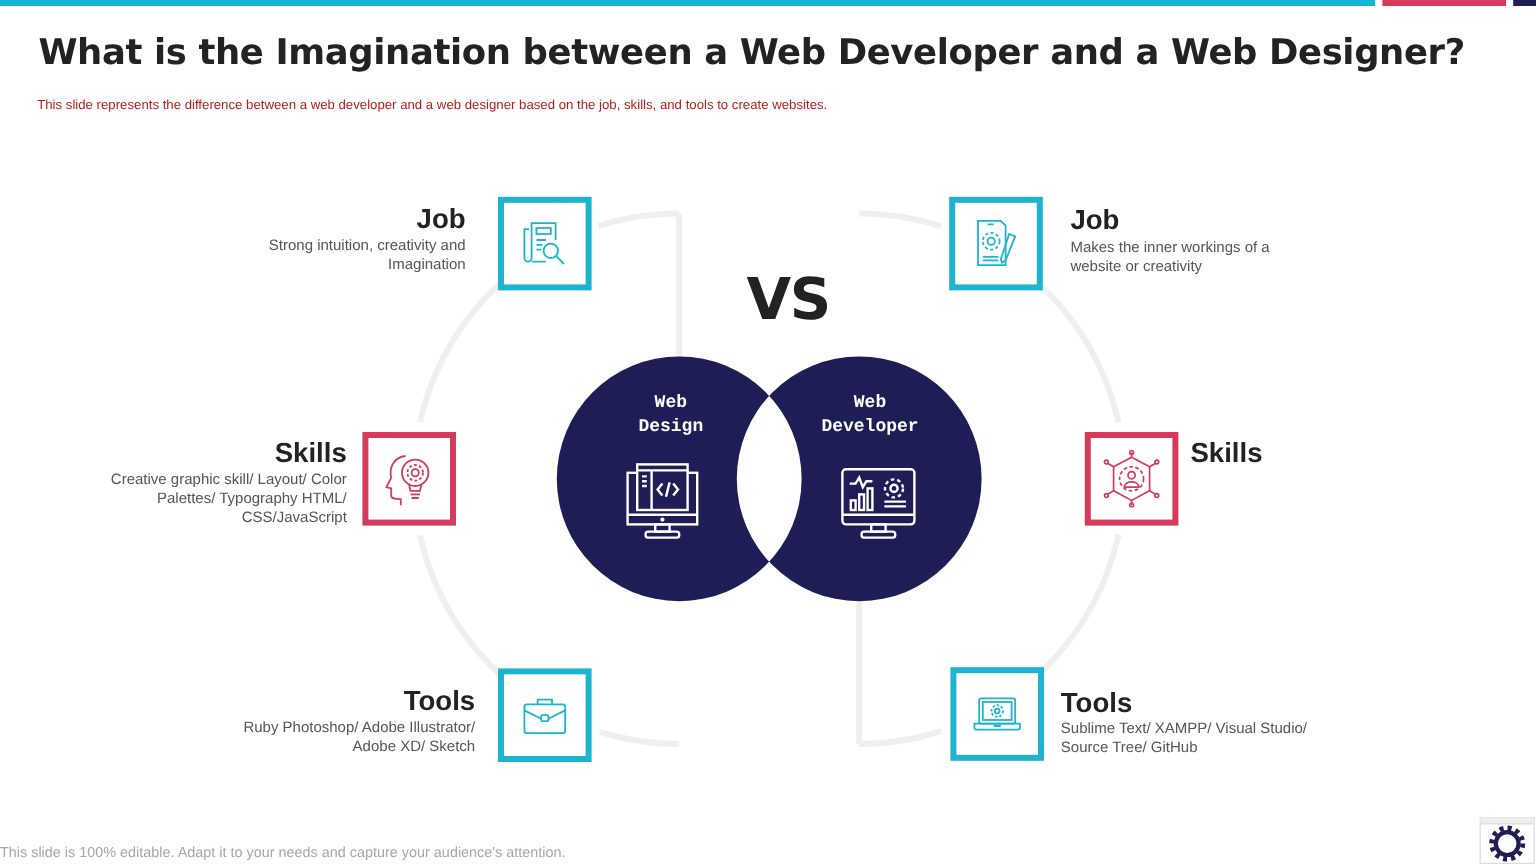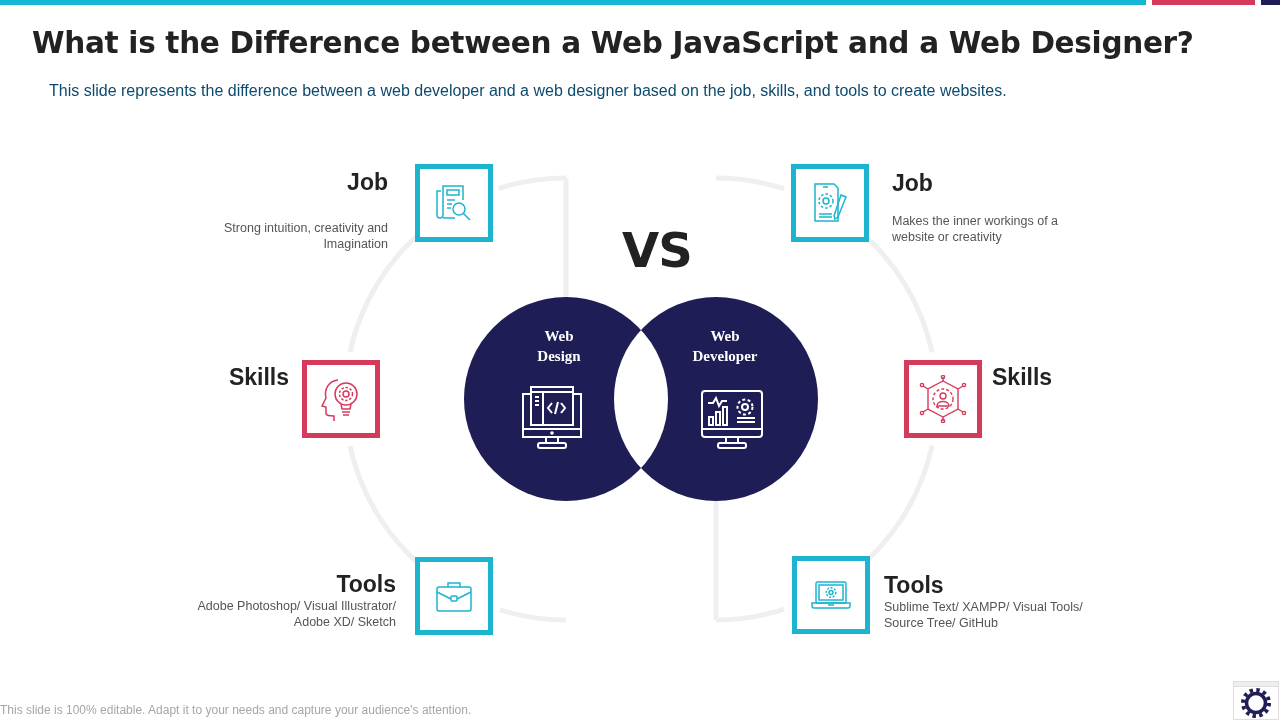--- a/index.html
+++ b/index.html
@@ -1,43 +1,43 @@
 <!DOCTYPE html>
 <html><head>
 <meta charset="utf-8">
 <style>
   html, body { margin:0; padding:0; }
   body { width:1280px; height:720px; position:relative; overflow:hidden; background:#ffffff; font-family:"Liberation Sans", sans-serif; }
   .topbar { position:absolute; top:0; height:5px; }
   .title { position:absolute; left:32px; top:26px; font-family:"DejaVu Sans", sans-serif; font-weight:bold; font-size:29.5px; color:#222222; letter-spacing:-0.3px; white-space:nowrap; }
-  .subtitle { position:absolute; left:49px; top:82px; font-size:16px; color:#0c4a6e; white-space:nowrap; }
+  .subtitle { position:absolute; left:31px; top:82px; font-size:11px; color:#b91c1c; white-space:nowrap; }
   .footer { position:absolute; left:0; width:1280px; top:703px; text-align:left; font-size:12px; color:#a6a6a6; }
   svg.bg { position:absolute; left:0; top:0; }
   .box { position:absolute; width:68px; height:68px; border:5px solid; background:#fff; display:flex; align-items:center; justify-content:center; box-sizing:content-box; }
   .box.teal { border-color:#1db4cf; }
   .box.red { border-color:#d63a5b; }
   .item { position:absolute; }
   .item h3 { margin:0; font-size:23px; font-weight:bold; color:#222222; }
   .item p { margin:0; font-size:12.5px; line-height:16px; color:#555555; }
   .item.left { text-align:right; }
   .item.right { text-align:left; }
   .vs { position:absolute; left:622px; top:222px; font-family:"DejaVu Sans", sans-serif; font-weight:bold; font-size:48px; color:#222222; letter-spacing:-1px; }
-  .circle-label { position:absolute; width:140px; text-align:center; color:#ffffff; font-family:Liberation Serif, serif; font-weight:bold; font-size:15px; line-height:20px; }
+  .circle-label { position:absolute; width:140px; text-align:center; color:#ffffff; font-family:Liberation Mono, monospace; font-weight:bold; font-size:15px; line-height:20px; }
   .center-icon { position:absolute; }
   .logo { position:absolute; left:1233px; top:681px; width:44px; height:37px; border:1px solid #dddddd; background:#fff; }
   .logo .bar { height:4px; background:#eeeeee; border-bottom:1px solid #dddddd; }
 </style>
 </head>
 <body>
 
 <div class="topbar" style="left:0;width:1146px;background:#15b6d4;"></div>
 <div class="topbar" style="left:1152px;width:103px;background:#d63a5b;"></div>
 <div class="topbar" style="left:1261px;width:19px;background:#1f1d55;"></div>
 
-<div class="title">What is the Difference between a Web JavaScript and a Web Designer?</div>
+<div class="title">What is the Imagination between a Web Developer and a Web Designer?</div>
 <div class="subtitle">This slide represents the difference  between  a web developer  and a web designer  based on the job, skills, and tools to create websites.</div>
 
 <svg class="bg" width="1280" height="720">
 
   <path d="M 566 178 A 221 221 0 0 0 566 620" fill="none" stroke="#efefef" stroke-width="5"></path>
   <line x1="566" y1="178" x2="566" y2="300" stroke="#efefef" stroke-width="5"></line>
 
   <path d="M 716 178 A 221 221 0 0 1 716 620" fill="none" stroke="#efefef" stroke-width="5"></path>
   <line x1="716" y1="498" x2="716" y2="620" stroke="#efefef" stroke-width="5"></line>
 
@@ -170,40 +170,41 @@
     <rect x="9" y="6" width="24" height="15"></rect>
     <path d="M2 24 H40 V27 a2 2 0 0 1 -2 2 H4 a2 2 0 0 1 -2 -2 Z"></path>
     <line x1="18" y1="26" x2="24" y2="26"></line>
     <circle cx="21" cy="13.5" r="2"></circle>
     <circle cx="21" cy="13.5" r="4.8" stroke-dasharray="2 1.6"></circle>
   </svg>
 </div>
 
 <div class="item left" style="right:892px;top:169px;width:220px;">
   <h3>Job</h3>
-  <p style="margin-top:24px;"><span>Strong intuition, creativity and</span><br><span>Imagination</span></p>
+  <p style="margin-top:0;"><span>Strong intuition, creativity and</span><br><span>Imagination</span></p>
 </div>
 <div class="item left" style="right:991px;top:364px;width:240px;">
   <h3>Skills</h3>
+  <p><span>Creative  graphic  skill/ Layout/ Color</span><br><span>Palettes/ Typography  HTML/</span><br><span>CSS/JavaScript</span></p>
 </div>
 <div class="item left" style="right:884px;top:571px;width:240px;">
   <h3>Tools</h3>
-  <p><span>Adobe Photoshop/ Visual Illustrator/</span><br><span>Adobe XD/  Sketch</span></p>
+  <p><span>Ruby Photoshop/ Adobe Illustrator/</span><br><span>Adobe XD/  Sketch</span></p>
 </div>
 
 <div class="item right" style="left:892px;top:170px;width:240px;">
   <h3>Job</h3>
-  <p style="margin-top:16px;"><span>Makes the inner workings of a</span><br><span>website or creativity</span></p>
+  <p style="margin-top:1px;"><span>Makes the inner workings of a</span><br><span>website or creativity</span></p>
 </div>
 <div class="item right" style="left:992px;top:364px;width:260px;">
   <h3>Skills</h3>
 </div>
 <div class="item right" style="left:884px;top:572px;width:260px;">
   <h3>Tools</h3>
-  <p><span>Sublime Text/ XAMPP/ Visual Tools/</span><br><span>Source Tree/ GitHub</span></p>
+  <p><span>Sublime Text/ XAMPP/ Visual Studio/</span><br><span>Source Tree/ GitHub</span></p>
 </div>
 
 <div class="footer">This slide is 100% editable. Adapt it to your needs and capture your audience's attention.</div>
 
 <div class="logo">
   <div class="bar"></div>
   <svg width="44" height="32" viewBox="0 0 44 32">
     <circle cx="22" cy="16" r="9.5" fill="none" stroke="#1f1d55" stroke-width="3.5"></circle>
     <circle cx="22" cy="16" r="13" fill="none" stroke="#1f1d55" stroke-width="4" stroke-dasharray="3.4 3.4"></circle>
   </svg>

